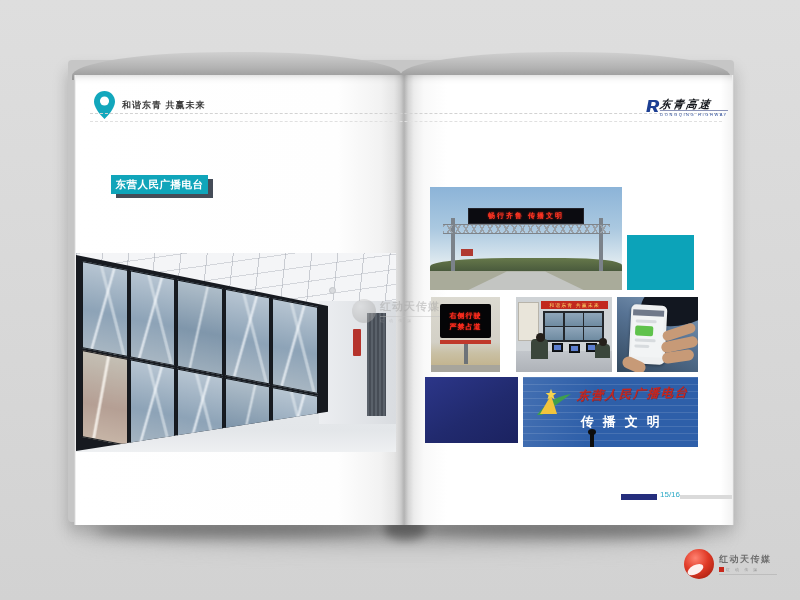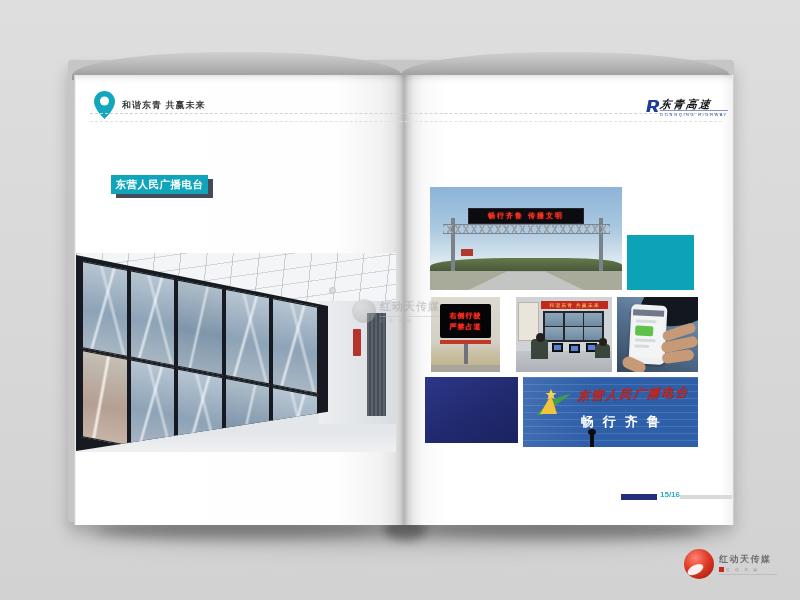--- a/index.html
+++ b/index.html
@@ -125,21 +125,21 @@
     background-color:#2e5fa9;
     background-image:repeating-linear-gradient(180deg,rgba(255,255,255,.12) 0 1px,transparent 1px 7px),
                      linear-gradient(100deg,rgba(255,255,255,.10) 0%,transparent 40%);}
   .pn-station{position:absolute;left:31%;top:13%;font-size:12px;font-weight:bold;font-style:italic;color:#c5271f;
     letter-spacing:2px;transform:rotate(-2deg) skewX(-6deg);text-shadow:.5px .5px 0 rgba(120,10,5,.5);white-space:nowrap;}
   .pn-channel{position:absolute;left:33%;top:52%;font-size:13px;font-weight:bold;color:#fff;letter-spacing:9px;white-space:nowrap;}
   .pn-mic{position:absolute;left:38%;bottom:0;width:4px;height:13px;background:#0d0d0d;}
   .pn-mic::before{content:"";position:absolute;left:-2px;top:-5px;width:8px;height:6px;border-radius:50%;background:#0d0d0d;}
   .pn-emblem{position:absolute;left:6%;top:14%;width:40px;height:32px;}
   .pager-bar{position:absolute;left:621px;top:494px;width:36px;height:6px;background:#252e7d;}
-  .pager-num{position:absolute;left:660px;top:490px;font-size:8px;font-weight:bold;color:#2aa9c6;}
+  .pager-num{position:absolute;left:660px;top:490px;font-size:8px;font-weight:normal;color:#2aa9c6;}
   .pager-gray{position:absolute;left:680px;top:495px;width:52px;height:4px;background:#dadada;}
 
   
   .wm-center{position:absolute;left:352px;top:299px;z-index:5;display:flex;align-items:flex-start;gap:4px;opacity:.45;pointer-events:none;}
   .wm-center .ball{width:24px;height:24px;border-radius:50%;background:radial-gradient(circle at 36% 30%,#d6d6d6,#a9a9a9 70%);}
   .wm-center .t1{font-size:11px;font-weight:bold;color:#9f9f9f;letter-spacing:1px;}
   .wm-center .t2{font-size:4px;color:#ababab;letter-spacing:2px;border-top:1px solid #c0c0c0;margin-top:2px;padding-top:1px;}
   .wm-corner{position:absolute;left:684px;top:549px;z-index:5;display:flex;align-items:center;gap:5px;}
   .wm-ball{position:relative;width:30px;height:30px;border-radius:50%;background:radial-gradient(circle at 38% 30%,#ff8271 0%,#e03a27 45%,#9a1708 100%);}
   .wm-ball::after{content:"";position:absolute;left:10%;bottom:16%;width:58%;height:30%;background:#fff;border-radius:50%;transform:rotate(-28deg);opacity:.92;}
@@ -283,21 +283,21 @@
 
     <div class="photo-news">
       <div class="pn-emblem">
         <svg viewBox="0 0 40 32" width="40" height="32">
           <path d="M3 28 Q16 10 37 7 Q22 18 8 28 Z" fill="#3f9e4d"></path>
           <polygon points="6,27 17,8 23,27" fill="#f2c43c"></polygon>
           <polygon points="17,2 18.6,6 22.4,6 19.4,8.5 20.6,12.4 17,10 13.4,12.4 14.6,8.5 11.6,6 15.4,6" fill="#f6d44e"></polygon>
         </svg>
       </div>
       <div class="pn-station">东营人民广播电台</div>
-      <div class="pn-channel">畅行齐鲁</div>
+      <div class="pn-channel">传播文明</div>
       <div class="pn-mic"></div>
     </div>
 
     <div class="pager-bar"></div>
     <div class="pager-num">15/16</div>
     <div class="pager-gray"></div>
   </div>
 
   <div class="wm-center">
     <div class="ball"></div>

